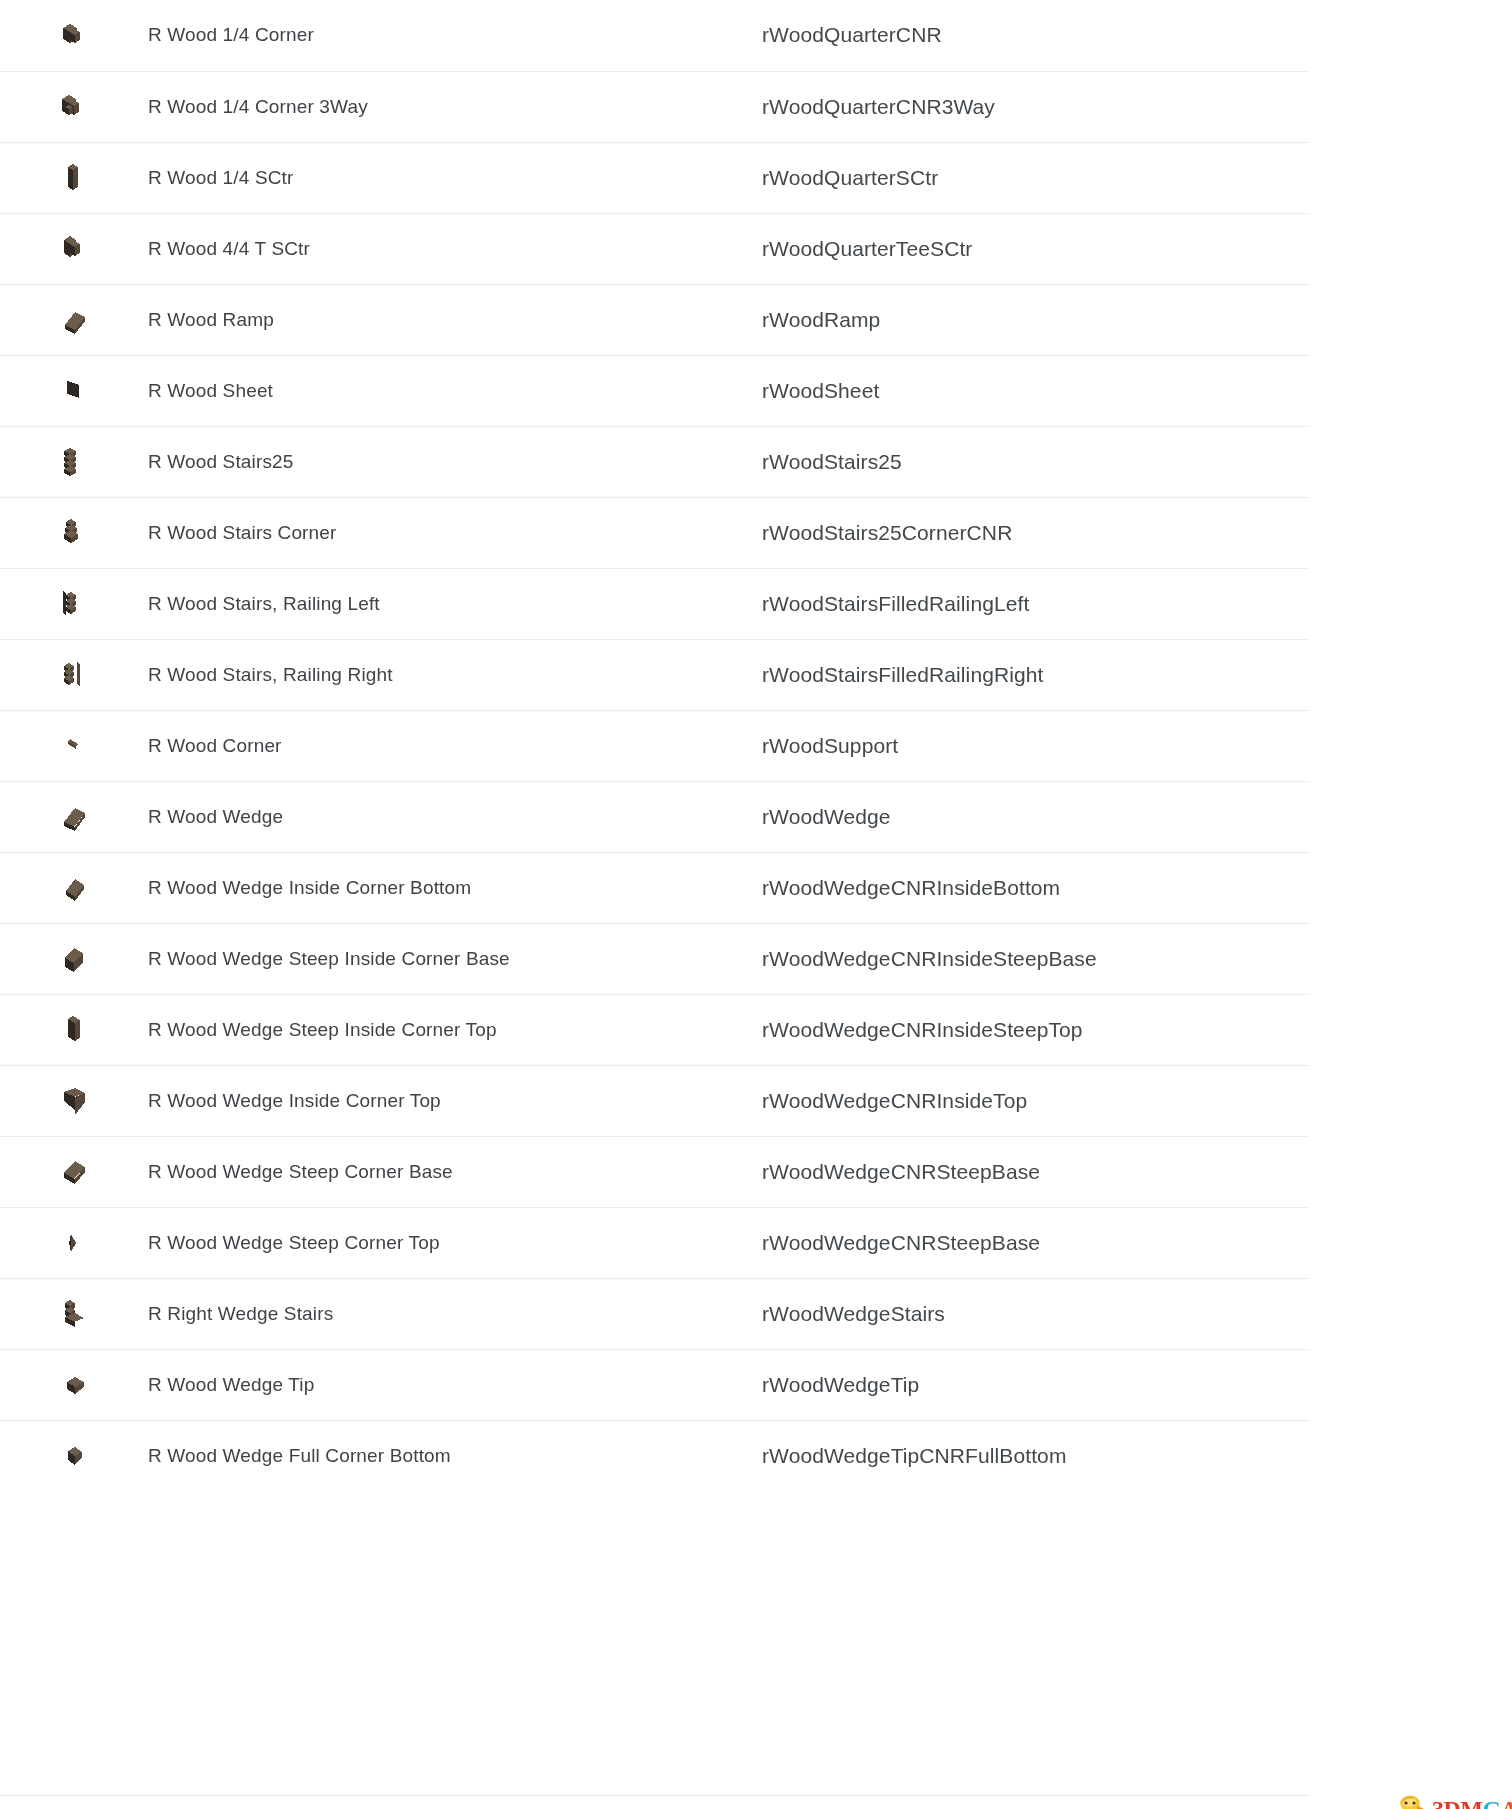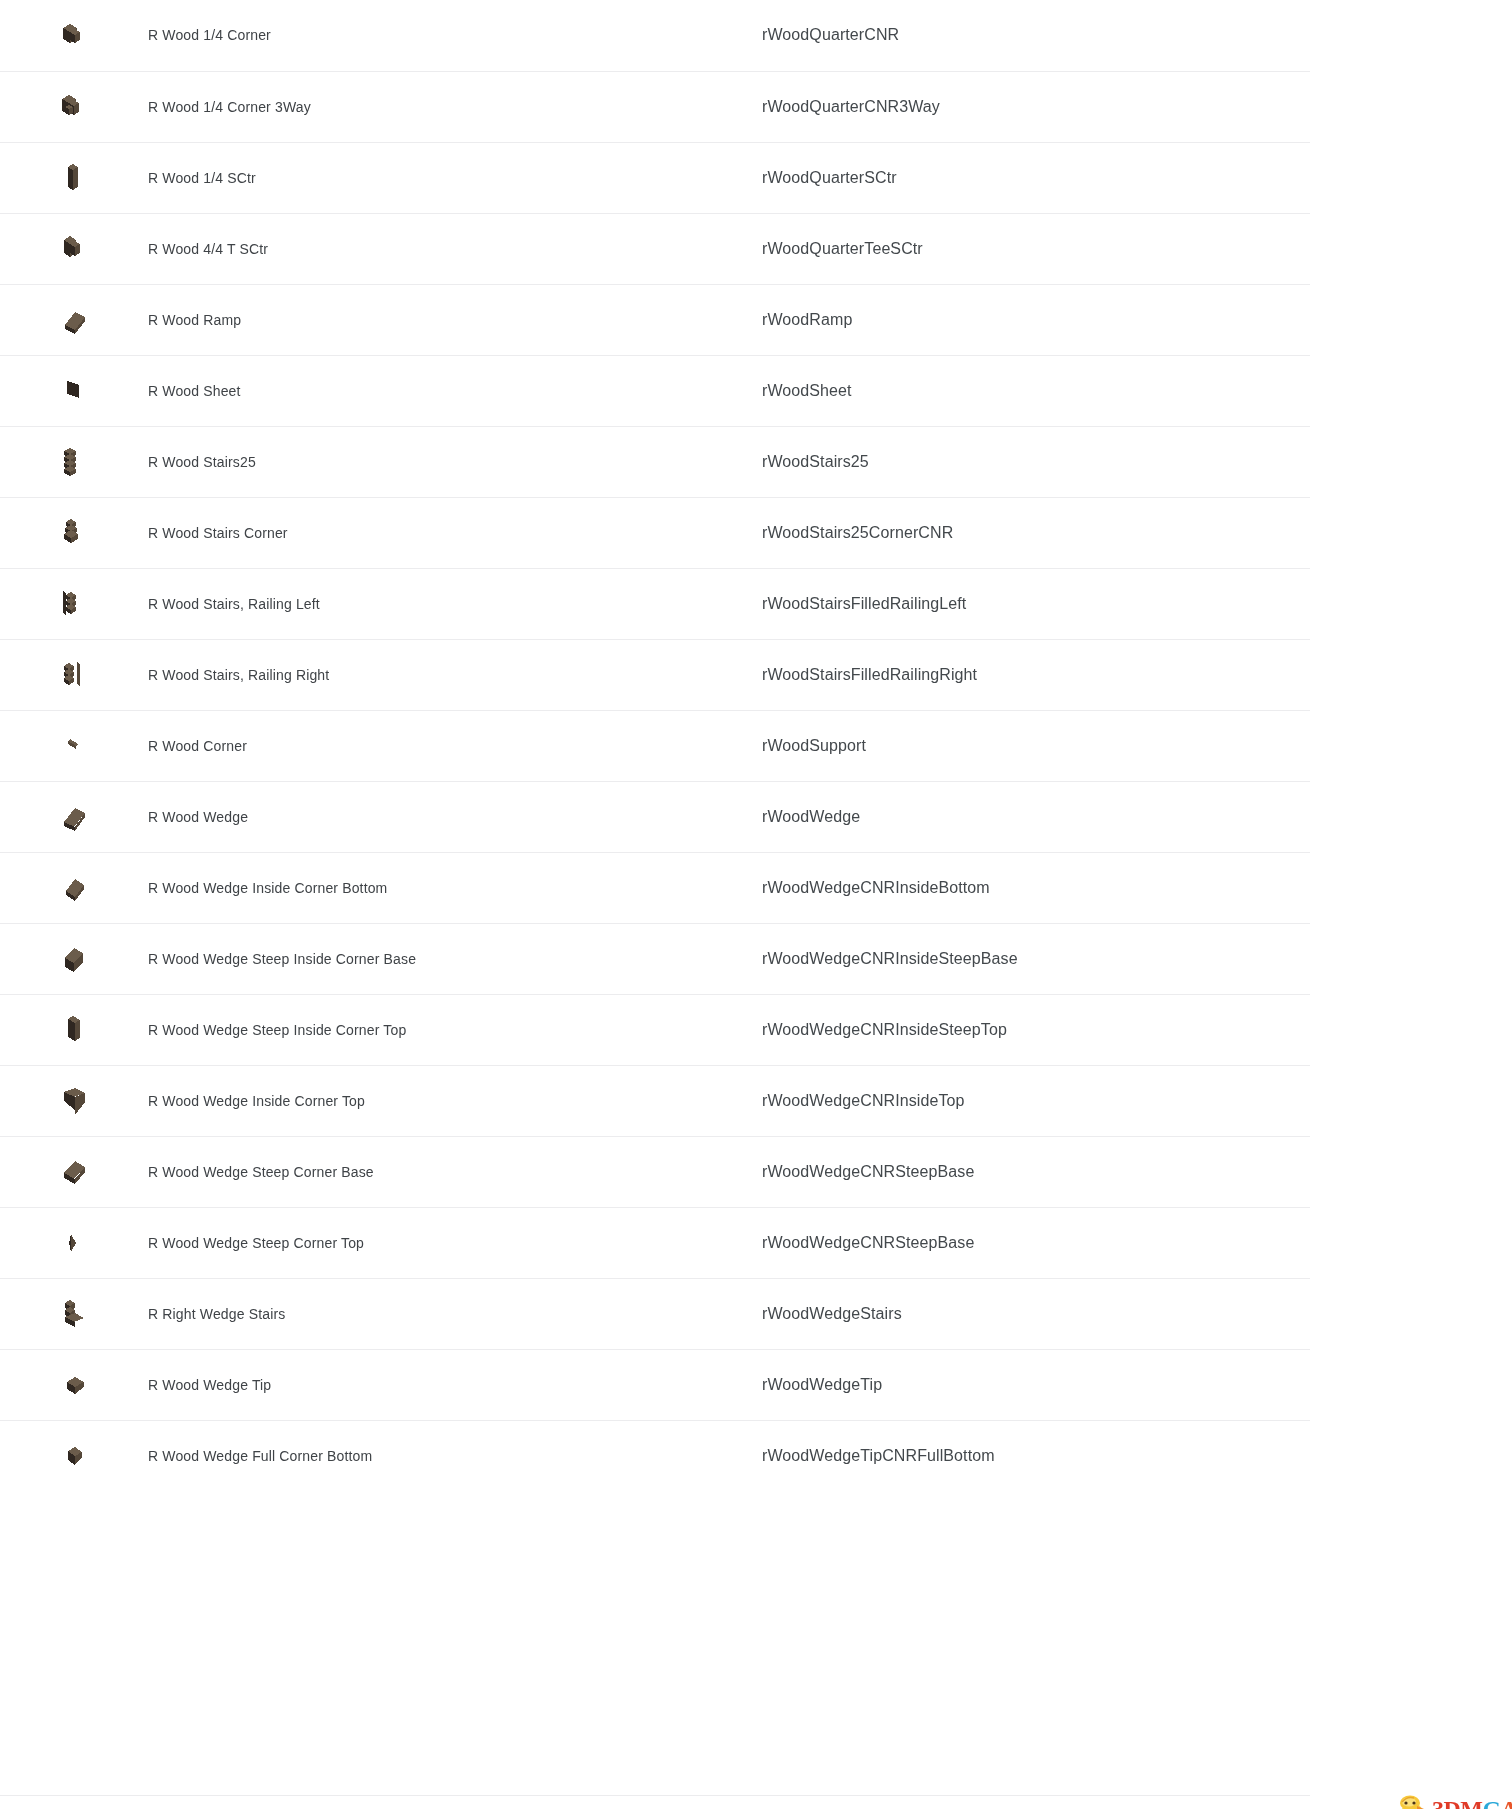--- a/index.html
+++ b/index.html
@@ -30,28 +30,28 @@
   .block-row:first-child { border-top: none; }
   .cell {
     vertical-align: middle;
     padding: 0;
   }
   .cell-icon { width: 148px; text-align: center; }
   .cell-name { width: 614px; }
   .cell-id   { width: 548px; }
 
   .name-text {
-    font-size: 14px;
+    font-size: 19px;
     color: #3f4347;
     letter-spacing: 0.15px;
     padding-left: 0px;
     white-space: nowrap;
   }
   .id-text {
-    font-size: 16px;
+    font-size: 21px;
     color: #43484c;
     letter-spacing: 0.1px;
     white-space: nowrap;
   }
   .cell-name .name-text { display: inline-block; margin-left: 0; }
 
   
   .icon-wrap {
     display: inline-block;
     width: 46px;

